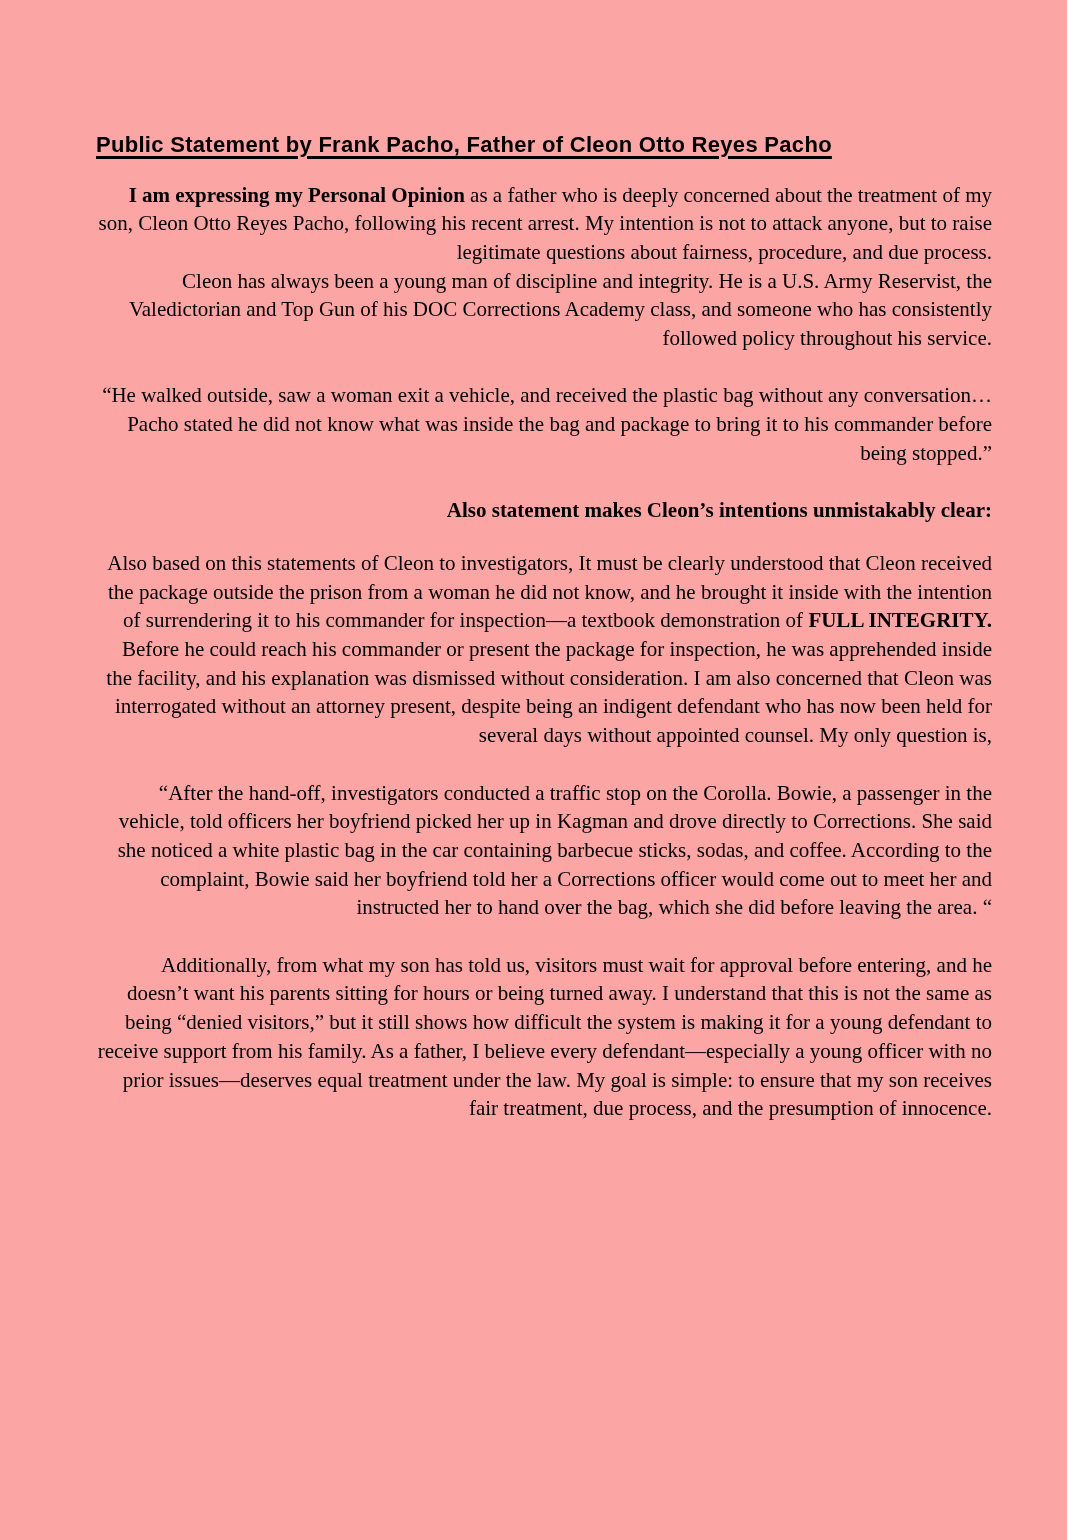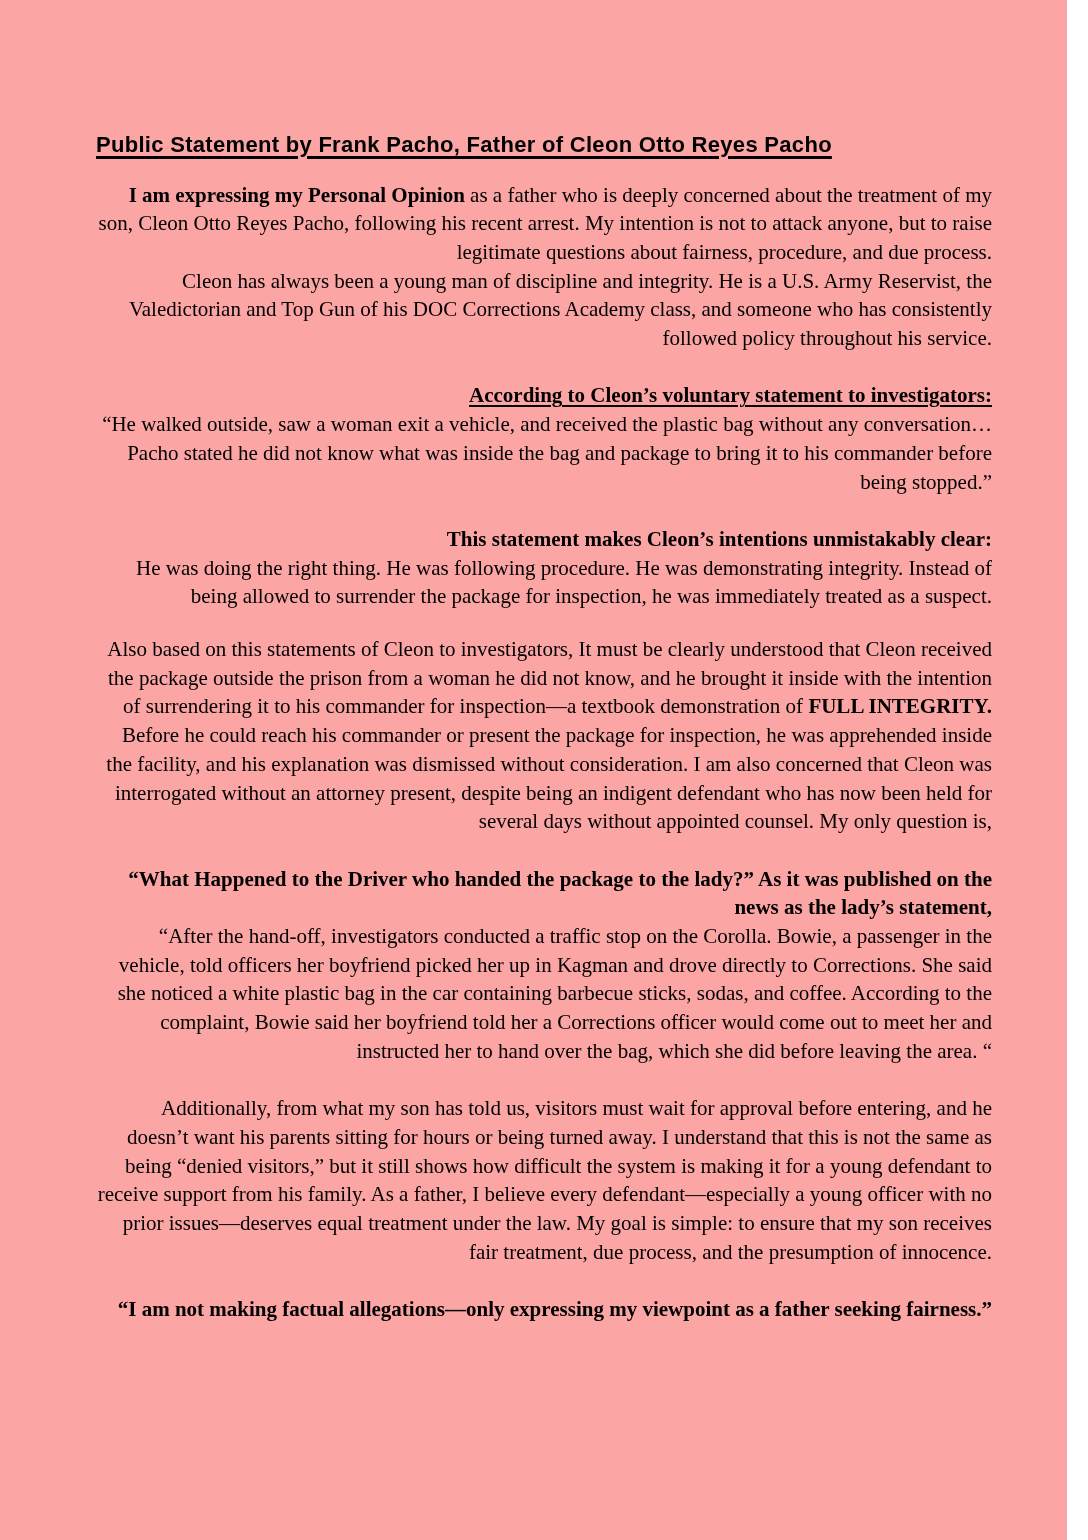--- a/index.html
+++ b/index.html
@@ -64,34 +64,30 @@
 <body>
 
 <div class="page">
   <div class="content">
 
     <h1 class="doc-title">Public Statement by Frank Pacho, Father of Cleon Otto Reyes Pacho</h1>
 
     <p><b>I am expressing my Personal Opinion</b><span> as a father who is deeply concerned about the treatment of my son, Cleon Otto Reyes Pacho, following his recent arrest. My intention is not to attack anyone, but to raise legitimate questions about fairness, procedure, and due process.</span><br><span>Cleon has always been a young man of discipline and integrity. He is a U.S. Army Reservist, the Valedictorian and Top Gun of his DOC Corrections Academy class, and someone who has consistently followed policy throughout his service.</span></p>
 
     <div class="gap">
-      <h2 class="u">According to Cleon’s voluntary statement to investigators:</h2>
       <p>“He walked outside, saw a woman exit a vehicle, and received the plastic bag without any conversation… Pacho stated he did not know what was inside the bag and package to bring it to his commander before being stopped.”</p>
     </div>
 
     <div class="gap">
-      <h2>This statement makes Cleon’s intentions unmistakably clear:</h2>
-      <p>He was doing the right thing. He was following procedure. He was demonstrating integrity. Instead of being allowed to surrender the package for inspection, he was immediately treated as a suspect.</p>
+      <h2>Also statement makes Cleon’s intentions unmistakably clear:</h2>
     </div>
 
     <p class="half-gap"><span>Also based on this statements of Cleon to investigators, It must be clearly understood that Cleon received the package outside the prison from a woman he did not know, and he brought it inside with the intention of surrendering it to his commander for inspection—a textbook demonstration of </span><b>FULL INTEGRITY.</b><span> Before he could reach his commander or present the package for inspection, he was apprehended inside the facility, and his explanation was dismissed without consideration. I am also concerned that Cleon was interrogated without an attorney present, despite being an indigent defendant who has now been held for several days without appointed counsel. My only question is,</span></p>
 
     <div class="gap">
-      <h2>“What Happened to the Driver who handed the package to the lady?” As it was published on the news as the lady’s statement,</h2>
       <p>“After the hand-off, investigators conducted a traffic stop on the Corolla. Bowie, a passenger in the vehicle, told officers her boyfriend picked her up in Kagman and drove directly to Corrections. She said she noticed a white plastic bag in the car containing barbecue sticks, sodas, and coffee. According to the complaint, Bowie said her boyfriend told her a Corrections officer would come out to meet her and instructed her to hand over the bag, which she did before leaving the area. “</p>
     </div>
 
     <p class="gap">Additionally, from what my son has told us, visitors must wait for approval before entering, and he doesn’t want his parents sitting for hours or being turned away. I understand that this is not the same as being “denied visitors,” but it still shows how difficult the system is making it for a young defendant to receive support from his family. As a father, I believe every defendant—especially a young officer with no prior issues—deserves equal treatment under the law. My goal is simple: to ensure that my son receives fair treatment, due process, and the presumption of innocence.</p>
 
-    <p class="gap bold-para">“I am not making factual allegations—only expressing my viewpoint as a father seeking fairness.”</p>
 
   </div>
 </div>
 
 </body></html>

